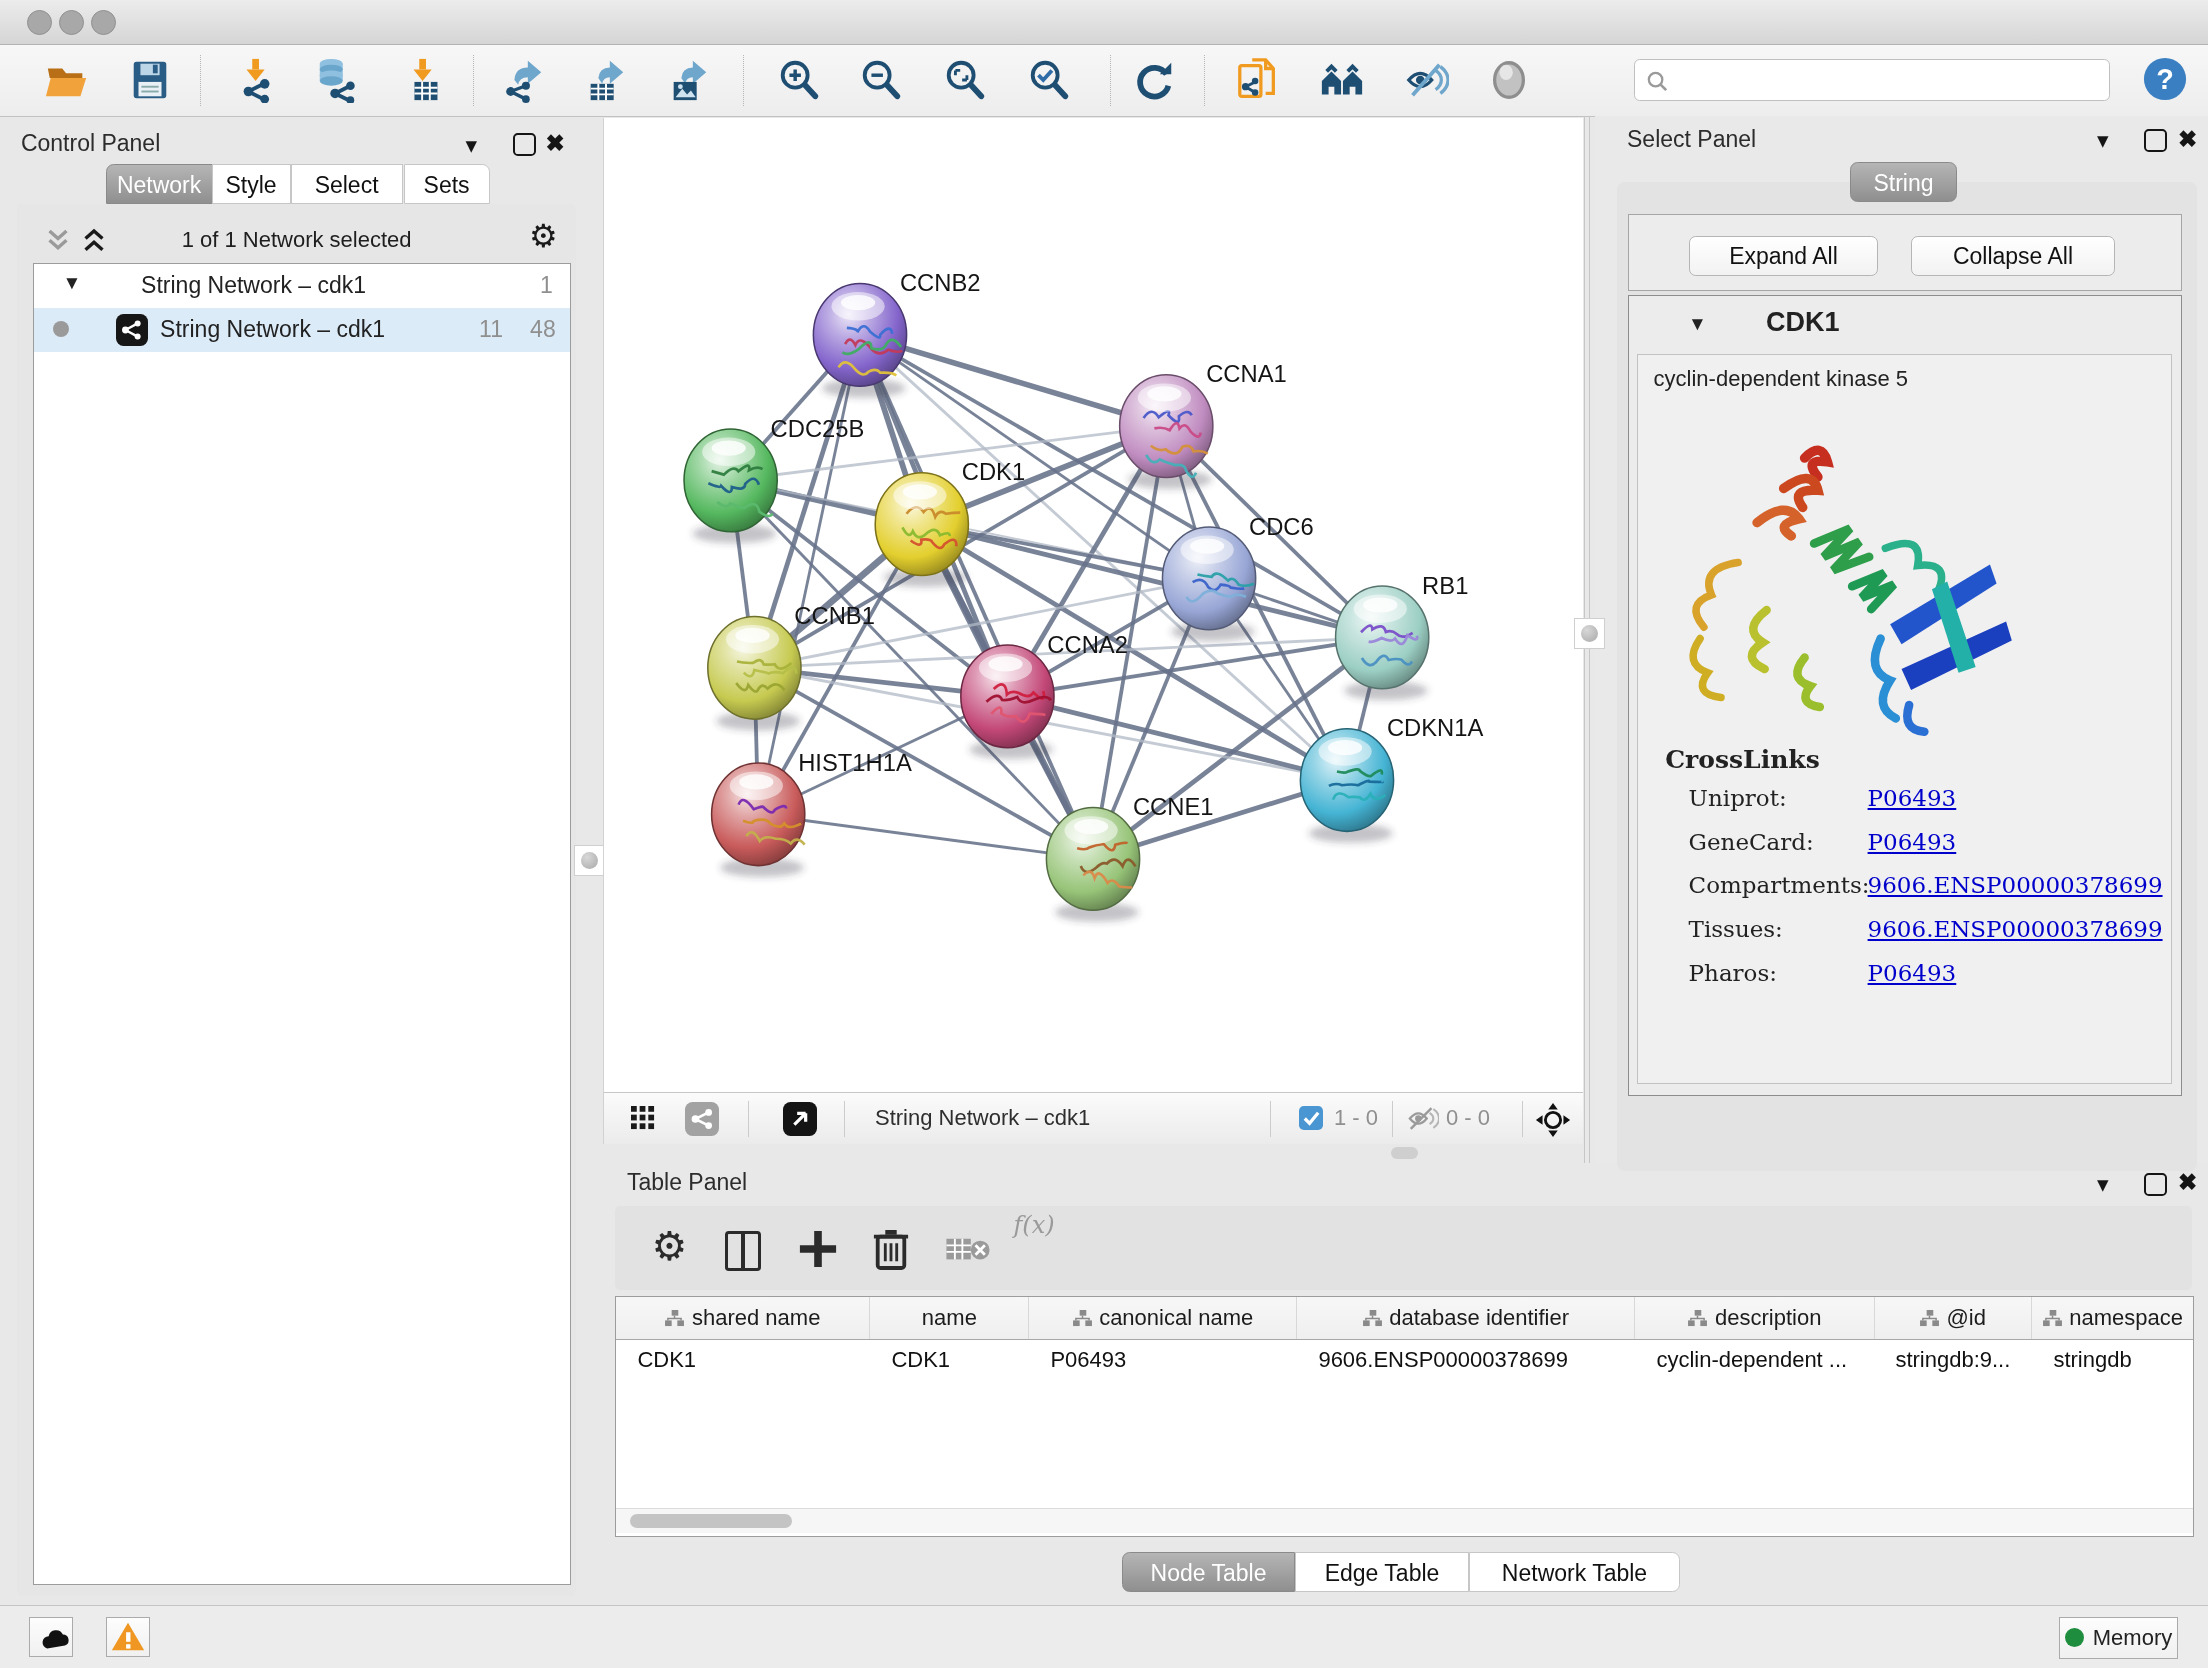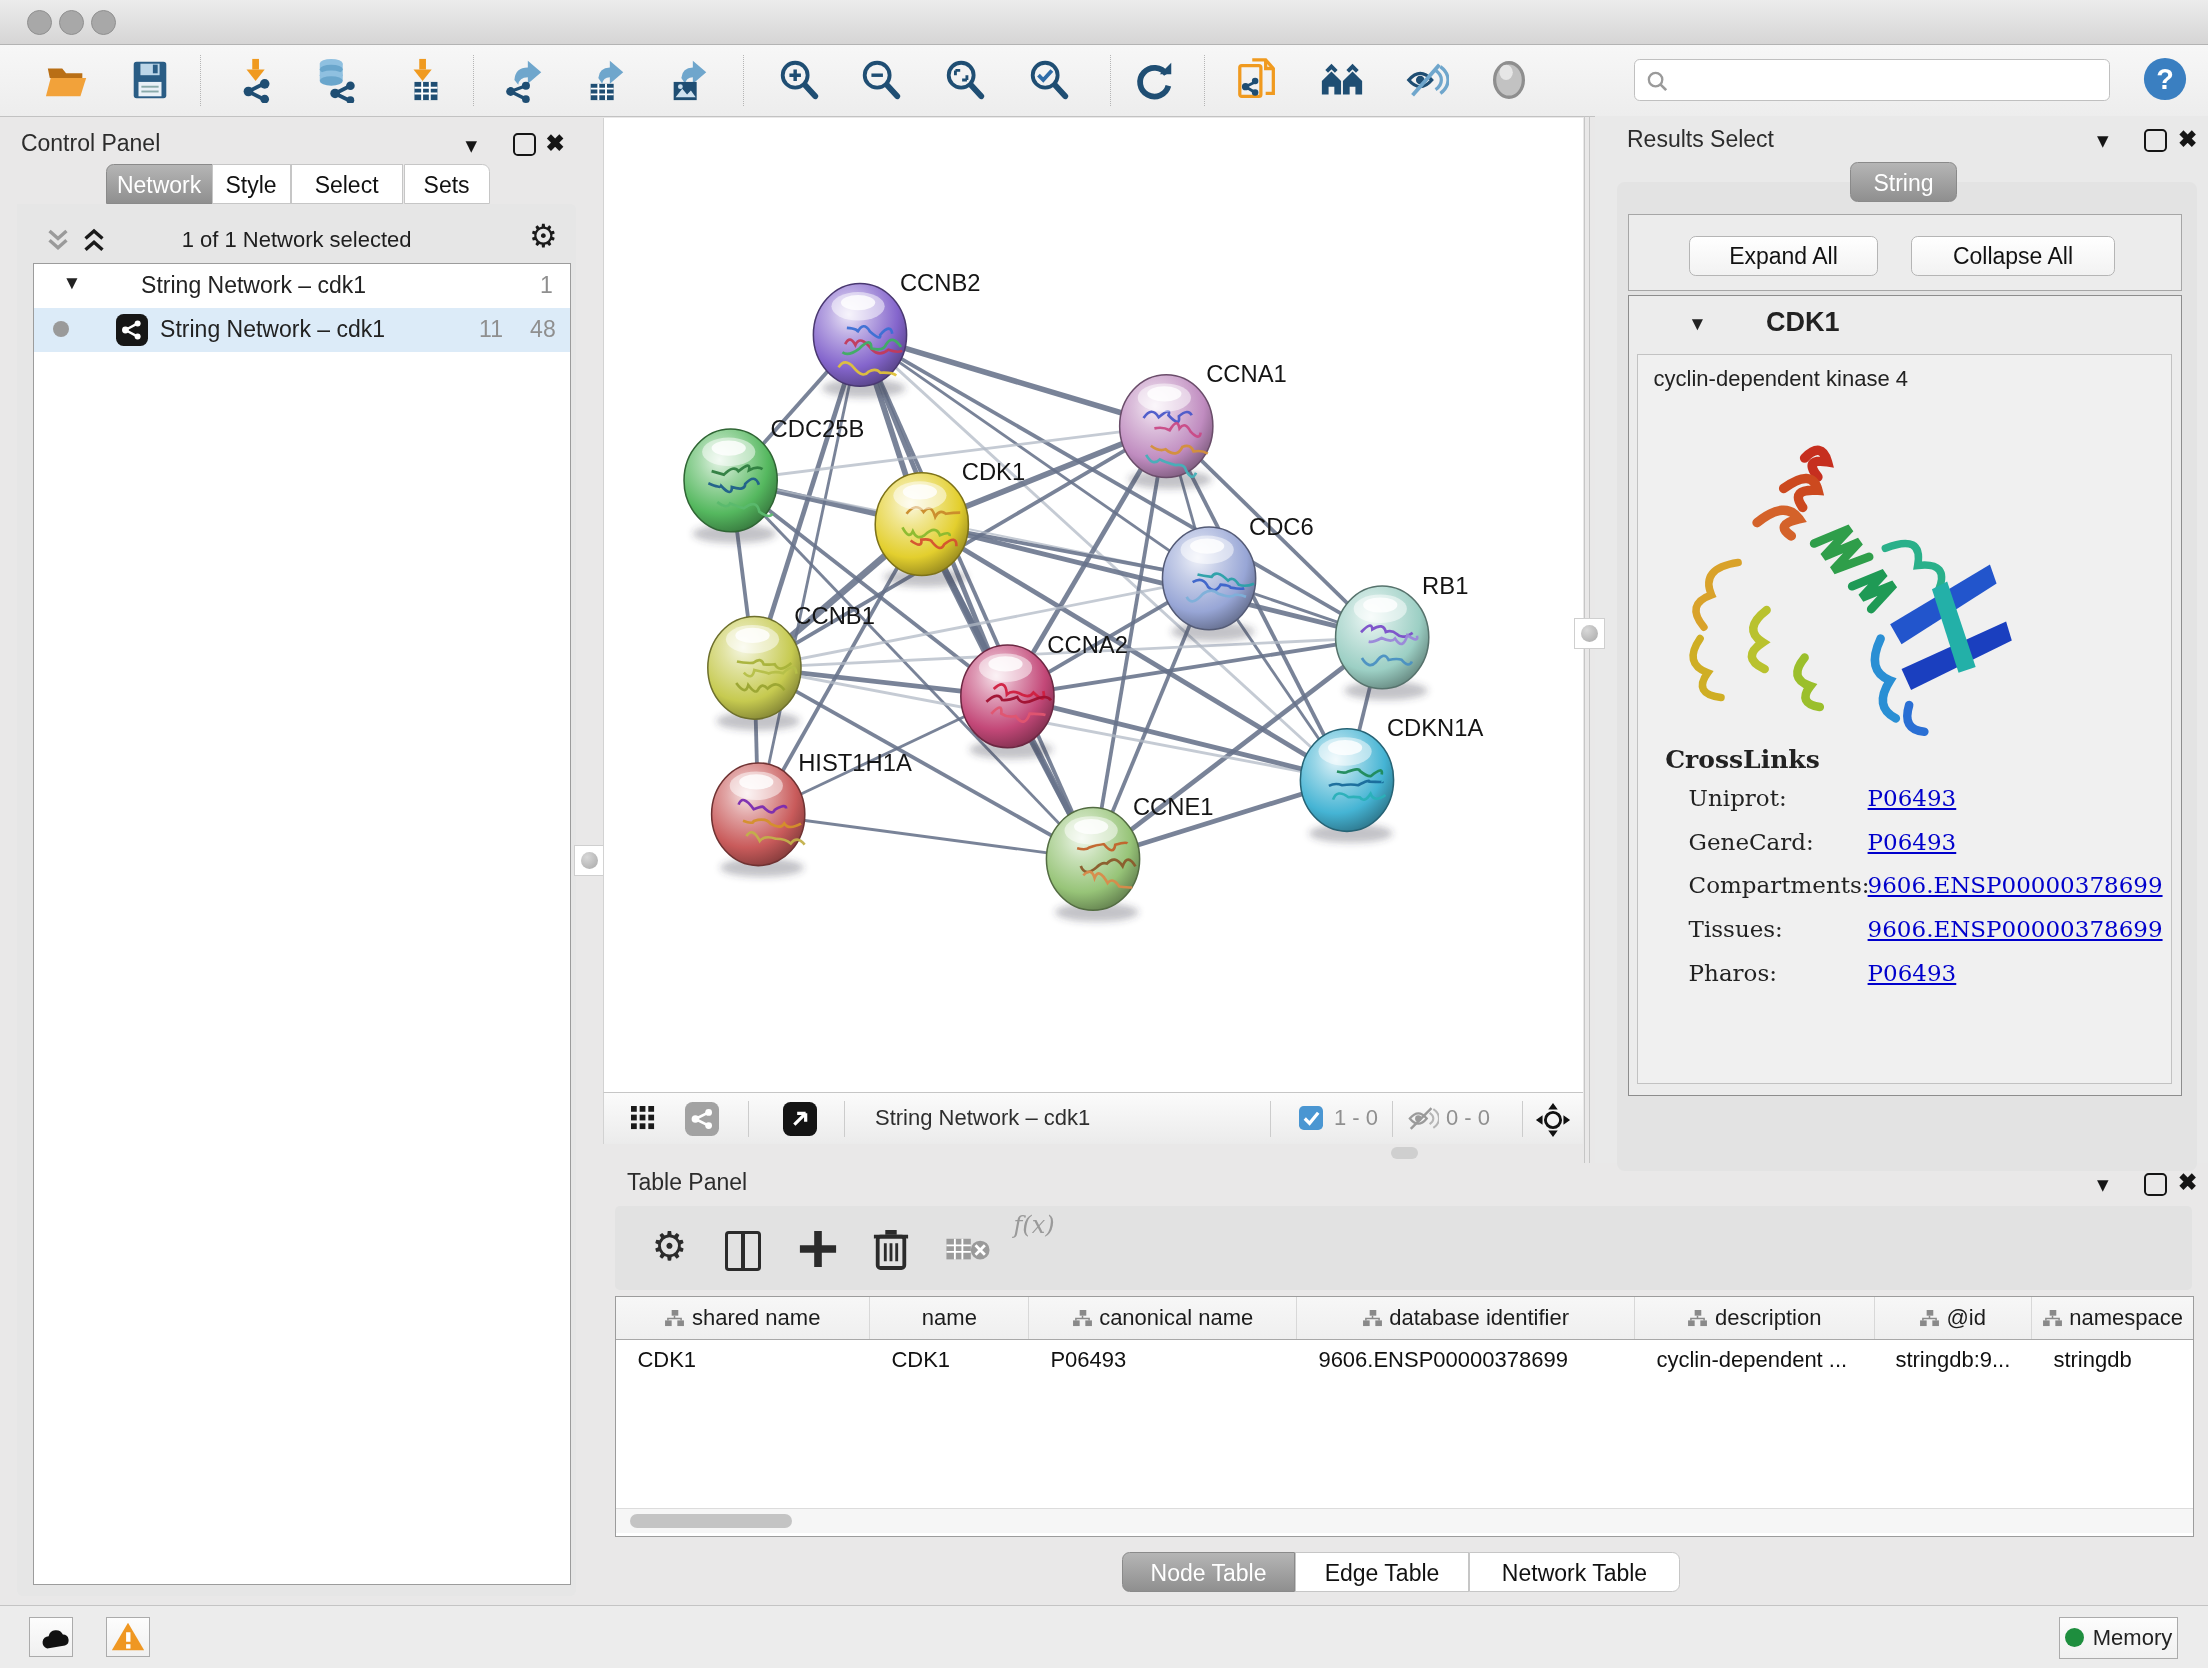--- a/index.html
+++ b/index.html
@@ -531,38 +531,38 @@
     <svg class="abs" style="left:930px;top:7.6px" width="38" height="38" viewBox="0 0 40 40">
       <circle cx="20" cy="20" r="8" fill="none" stroke="#111" stroke-width="3"></circle>
       <path d="M20 2 l5 7 h-10 z M38 20 l-7 5 v-10 z M20 38 l-5 -7 h10 z M2 20 l7 -5 v10 z" fill="#111"></path>
     </svg>
   </div>
   <div class="abs" style="left:1391px;top:1147px;width:27px;height:12.4px;border-radius:6.7px;background:#cfcfcf"></div>
 
   <div class="abs" style="left:1595px;top:116px;width:613px;height:1047px;background:#e9e9e9">
     <div class="vline" style="left:-11.4px;top:0;height:1047px"></div>
     <div class="vline" style="left:-5.7px;top:0;height:1047px"></div>
-    <span class="panel-title abs" style="left:32px;top:9.5px">Results Select</span>
+    <span class="panel-title abs" style="left:32px;top:9.5px">Select Panel</span>
     <span class="panel-ico" style="left:502px;top:11.4px">▾</span>
     <span class="float-ico abs" style="left:549px;top:13.3px"></span>
     <span class="panel-ico" style="left:583px;top:9.5px;font-weight:bold">✖</span>
 
     <div class="rbody abs" style="left:22px;top:66px;width:580px;height:989px"></div>
     <div class="tab sel" style="left:255px;top:46px;width:107px;border-radius:7.6px">String</div>
 
     <div class="rbox" style="left:33px;top:98px;width:552px;height:75px">
       <div class="btn" style="left:60px;top:21px;width:187px;height:38px;line-height:38px">Expand All</div>
       <div class="btn" style="left:282px;top:21px;width:202px;height:38px;line-height:38px">Collapse All</div>
     </div>
 
     <div class="rbox" style="left:33px;top:179px;width:552px;height:799px;border-color:#8d8d8d">
       <span class="abs" style="left:59px;top:17px;font-size:19px">▼</span>
       <span class="abs" style="left:137px;top:11.4px;font-size:27px;font-weight:bold">CDK1</span>
       <div class="abs" style="left:7.6px;top:58px;width:533px;height:728px;background:#f0f0f0;border:1px solid #c2c2c2">
-        <span class="abs" style="left:16px;top:11.4px;font-size:22px">cyclin-dependent kinase 4</span>
+        <span class="abs" style="left:16px;top:11.4px;font-size:22px">cyclin-dependent kinase 5</span>
         <svg class="abs" style="left:24px;top:65px" width="366" height="345" viewBox="0 0 385 363">
           <g fill="none" stroke-linecap="round">
             <path d="M150 40 q18 -18 24 4 q-26 -4 -10 16" stroke="#c62f1f" stroke-width="10"></path>
             <path d="M128 72 q30 -22 36 2 q-30 -2 -16 18" stroke="#cc491f" stroke-width="10"></path>
             <path d="M100 108 q30 -24 44 -4 q-26 6 -8 18" stroke="#d4622a" stroke-width="10"></path>
             <path d="M80 150 q-40 6 -28 34 q-28 10 -8 34" stroke="#d9a22a" stroke-width="8"></path>
             <path d="M40 230 q-18 26 8 36 q-16 22 14 26" stroke="#cfae24" stroke-width="8"></path>
             <path d="M110 200 q-26 20 -4 34 q-24 16 2 28" stroke="#b9c22e" stroke-width="9"></path>
             <path d="M150 250 q-18 22 6 30 q-14 18 10 22" stroke="#9bbf2c" stroke-width="9"></path>
             <path d="M160 130 l38 -16 -28 30 38 -16 -28 30 38 -14" stroke="#2f9e4a" stroke-width="9"></path>

